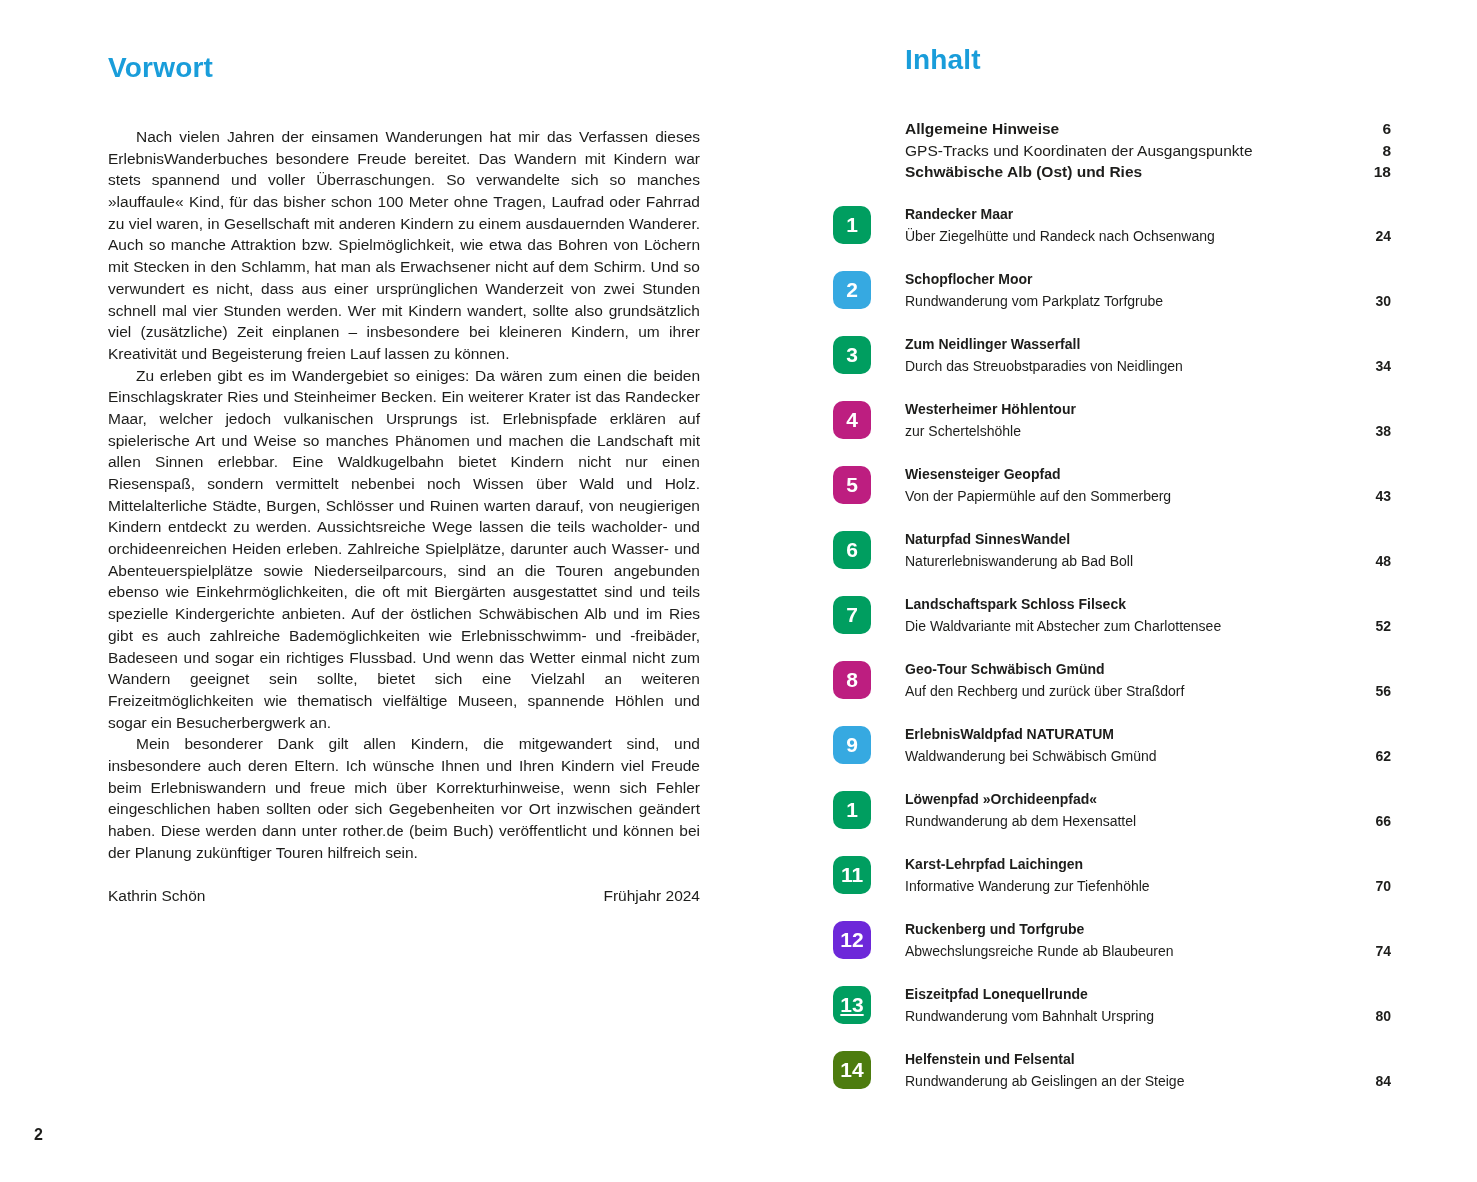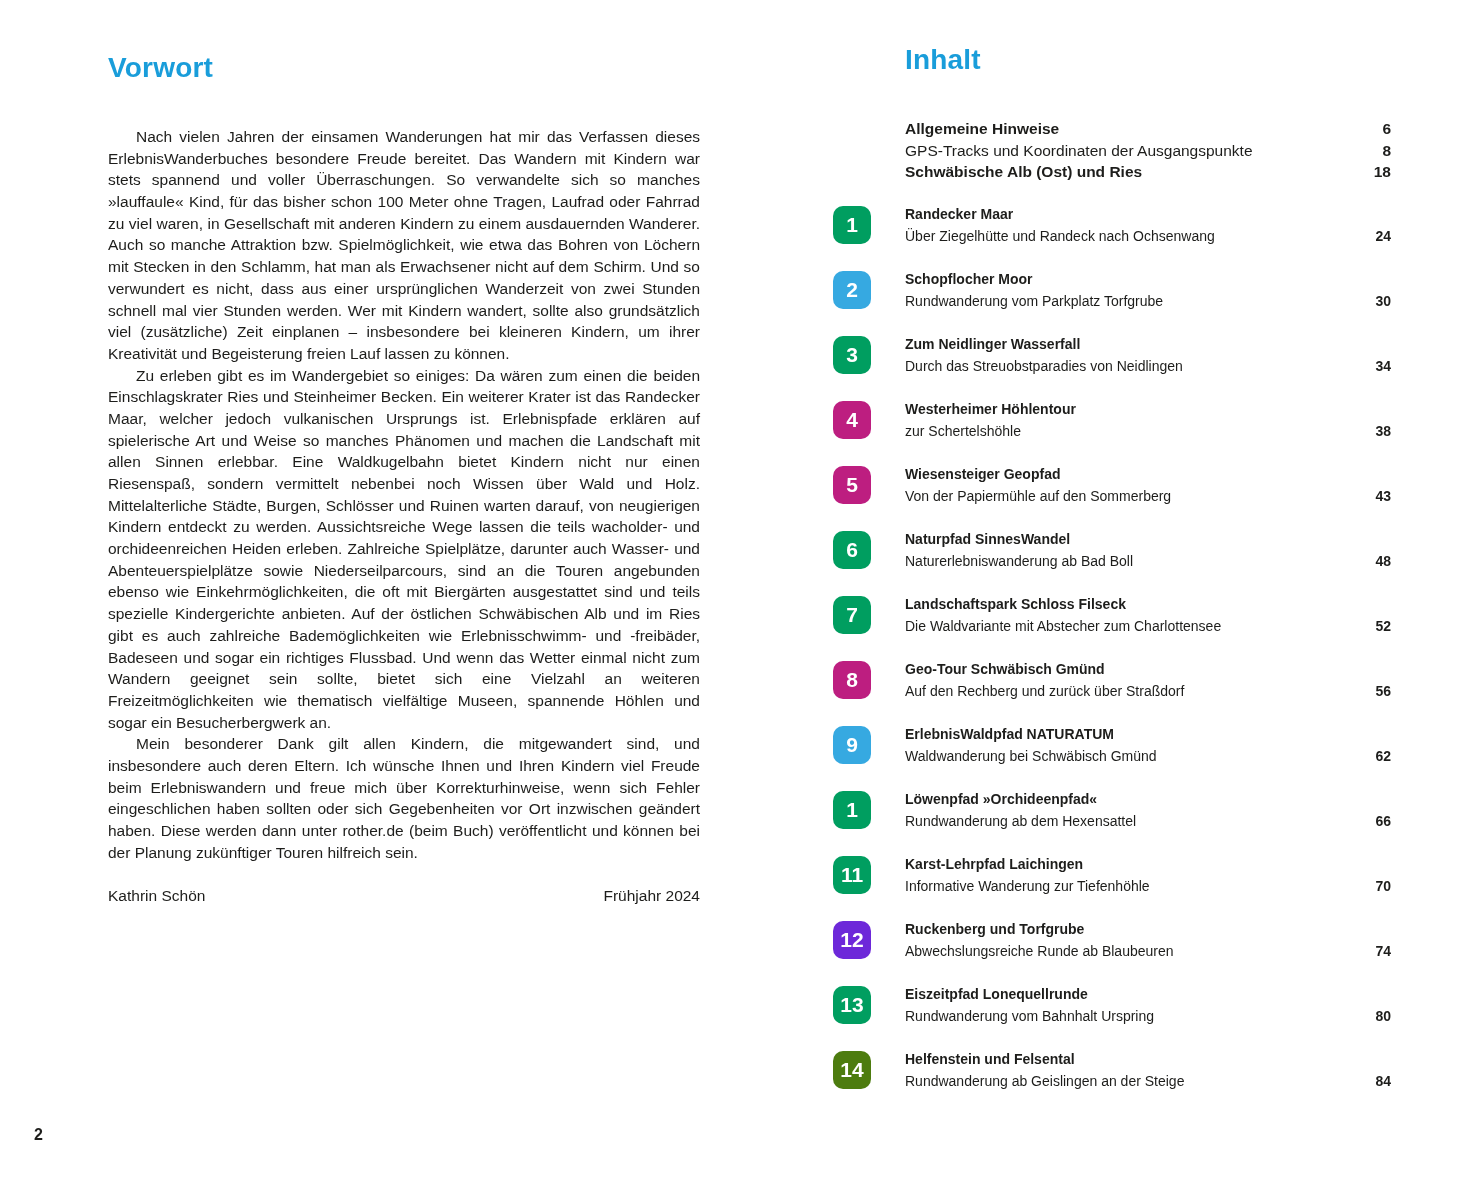--- a/index.html
+++ b/index.html
@@ -216,21 +216,21 @@
         <div class="tour-content">
           <div class="tour-title">Ruckenberg und Torfgrube</div>
           <div class="tour-sub">
             <span>Abwechslungsreiche Runde ab Blaubeuren</span>
             <span class="tour-page">74</span>
           </div>
         </div>
       </div>
 
       <div class="tour-row">
-        <div class="badge" style="background: rgb(0, 158, 96);">13</div>
+        <div class="badge" style="background: rgb(0, 158, 96); text-decoration: underline;">13</div>
         <div class="tour-content">
           <div class="tour-title">Eiszeitpfad Lonequellrunde</div>
           <div class="tour-sub">
             <span>Rundwanderung vom Bahnhalt Urspring</span>
             <span class="tour-page">80</span>
           </div>
         </div>
       </div>
 
       <div class="tour-row">

